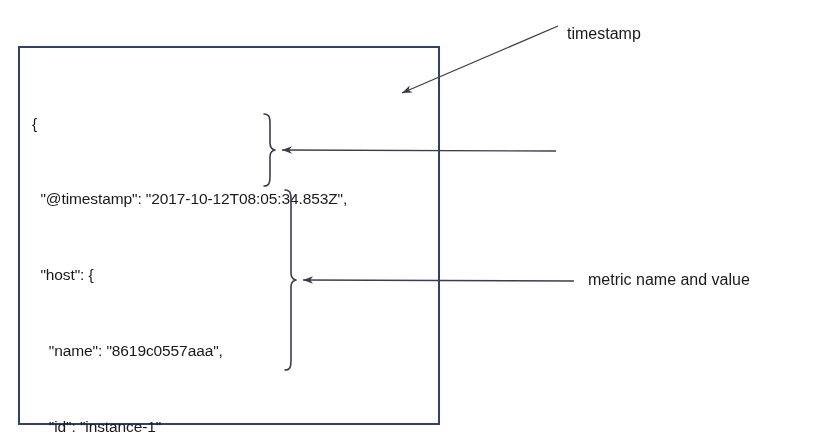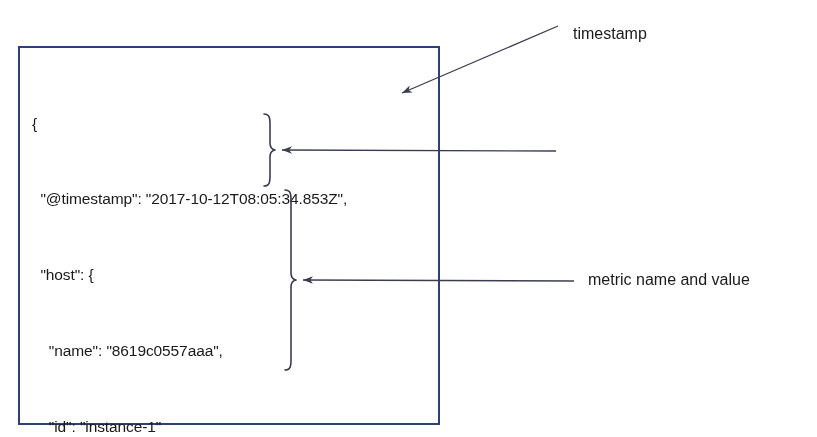--- a/index.html
+++ b/index.html
@@ -49,21 +49,21 @@
   }
 
   
   .anno-label {
     position: absolute;
     font-family: "Liberation Sans", sans-serif;
     font-size: 16px;
     color: #1a1a1a;
     white-space: nowrap;
   }
-  #label-timestamp { left: 567px; top: 25px; margin-left: 6px; }
+  #label-timestamp { left: 567px; top: 25px; }
   #label-dimensions { left: 570px; top: 141px; }
   #label-metric { left: 588px; top: 271px; text-align: center; }
 
   
   #overlay {
     position: absolute;
     left: 0;
     top: 0;
     width: 817px;
     height: 437px;

